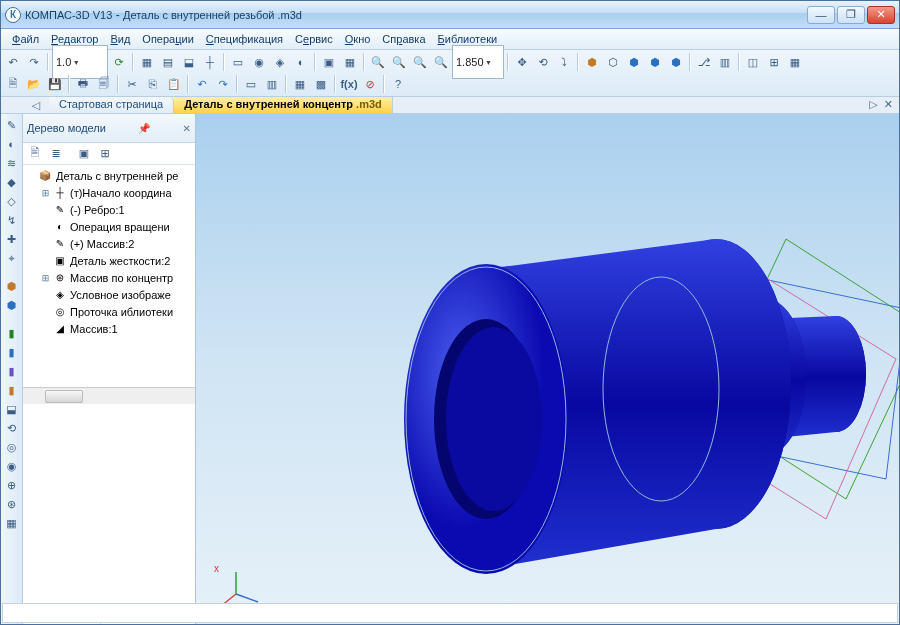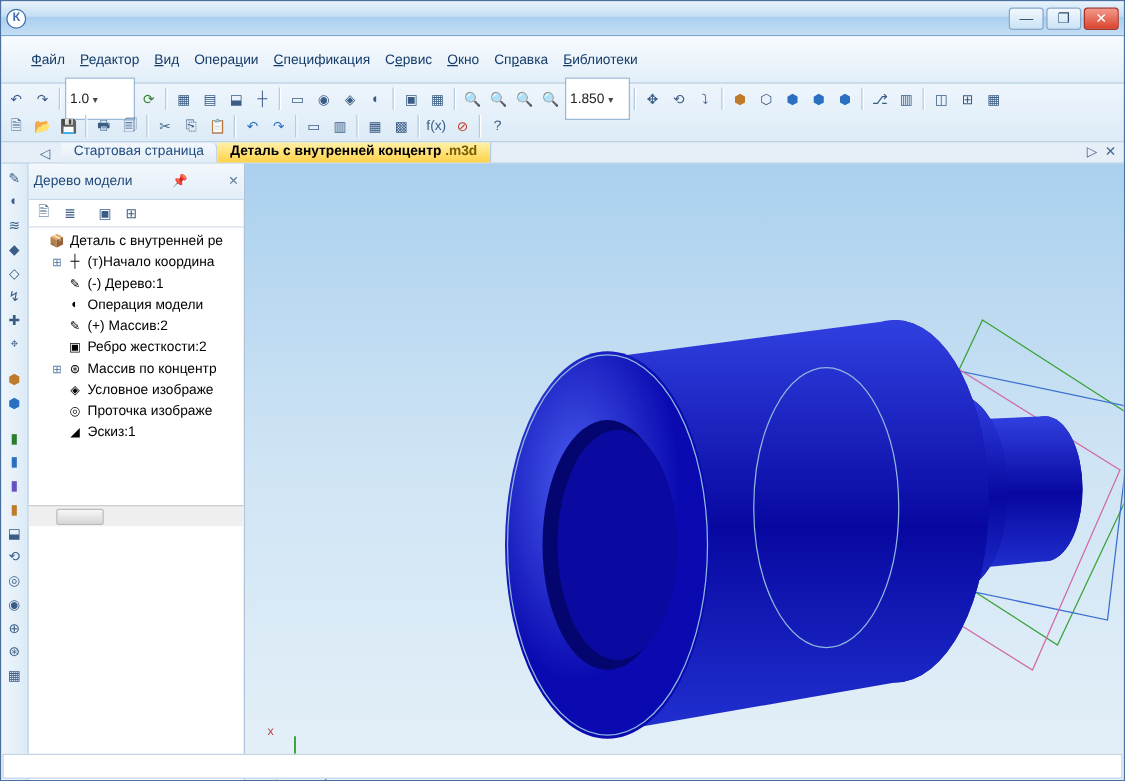--- a/index.html
+++ b/index.html
@@ -3,21 +3,21 @@
 <meta charset="utf-8">
 <style>
 *{box-sizing:border-box;margin:0;padding:0;font-family:"Segoe UI",Tahoma,sans-serif;font-size:11px;user-select:none}
 body{width:900px;height:625px;overflow:hidden;background:#d6e6f4;border:1px solid #4b6f9e;position:relative}
 .titlebar{height:28px;background:linear-gradient(#e8f3fc,#c4def4 45%,#a9cfef 46%,#c4def4);display:flex;align-items:center;padding:0 4px;border-bottom:1px solid #7ba7d1}
 .titlebar .logo{width:16px;height:16px;border:1px solid #3e6fb0;border-radius:50%;background:#fff;color:#3e6fb0;font-weight:bold;display:flex;align-items:center;justify-content:center;font-size:10px;margin-right:4px}
 .titlebar .title{color:#1a3d6b;font-size:12px}
 .winbtns{margin-left:auto;display:flex;gap:2px}
 .winbtn{width:28px;height:18px;border:1px solid #8aa9cc;border-radius:3px;background:linear-gradient(#f2f8fd,#cbe2f5);display:flex;align-items:center;justify-content:center;font-size:11px;color:#2c4d73}
 .winbtn.close{background:linear-gradient(#f4998c,#d9432b);color:#fff;border-color:#a83324}
-.menubar{height:38px;background:linear-gradient(#f7fbfe,#e2eef8);display:flex;align-items:center;padding:0 18px;border-bottom:1px solid #b7cde2}
+.menubar{height:21px;background:linear-gradient(#f7fbfe,#e2eef8);display:flex;align-items:center;padding:0 5px;border-bottom:1px solid #b7cde2}
 .menubar span{padding:2px 6px;color:#163d6a;cursor:default}
 .menubar span u{text-decoration:underline}
 .toolbars{background:linear-gradient(#eef5fc,#dcebf7);border-bottom:1px solid #b7cde2;padding:1px 2px}
 .tbrow{display:flex;align-items:center;height:22px;gap:1px;flex-wrap:nowrap}
 .tbtn{width:20px;height:20px;border:1px solid transparent;border-radius:2px;display:flex;align-items:center;justify-content:center;font-size:11px;color:#3a5c85;cursor:default;flex:none}
 .tsep{width:2px;height:18px;border-left:1px solid #b5cbe0;border-right:1px solid #fff;margin:0 2px;flex:none}
 .tinput{height:34px;border:1px solid #9bb8d5;background:#fff;padding:16px 3px;display:flex;align-items:center;font-size:11px;color:#222}
 .tinput .dd{margin-left:3px;color:#444;font-size:8px}
 .content{display:flex;height:530px}
 .leftstrip{width:22px;background:linear-gradient(90deg,#eef5fc,#dcebf7);border-right:1px solid #b7cde2;display:flex;flex-direction:column;align-items:center;padding-top:2px;gap:1px}
@@ -43,20 +43,23 @@
 .tab-start{padding:1px 10px;color:#1f4d82;background:linear-gradient(#f4f8fc,#e1ecf6);border-right:1px solid #b7cde2;border-top-right-radius:5px}
 .tab-doc{padding:1px 10px;background:linear-gradient(#fff0a8,#ffd24a);color:#000;font-weight:bold;border-right:1px solid #b7cde2}
 .tab-doc .ext{color:#7a5c00}
 svg{overflow:visible}
 </style>
 </head>
 <body>
 
 <div class="titlebar">
   <div class="logo">К</div>
+  <div class="title">
+    <span>КОМПАС-3D V13</span> - <span>Деталь с внутренней резьбой .m3d</span>
+  </div>
   <div class="winbtns">
     <div class="winbtn">—</div>
     <div class="winbtn">❐</div>
     <div class="winbtn close">✕</div>
   </div>
 </div>
 
 <div class="menubar">
   <span><u>Ф</u>айл</span>
   <span><u>Р</u>едактор</span>
@@ -133,21 +136,21 @@
     <div class="tsep"></div>
     <div class="tbtn" style="color:#2a6fc0">↶</div>
     <div class="tbtn" style="color:#2a6fc0">↷</div>
     <div class="tsep"></div>
     <div class="tbtn">▭</div>
     <div class="tbtn">▥</div>
     <div class="tsep"></div>
     <div class="tbtn">▦</div>
     <div class="tbtn">▩</div>
     <div class="tsep"></div>
-    <div class="tbtn" style="font-weight:normal">f(x)</div>
+    <div class="tbtn" style="font-weight:bold">f(x)</div>
     <div class="tbtn" style="color:#c03a2a">⊘</div>
     <div class="tsep"></div>
     <div class="tbtn">?</div>
   </div>
 </div>
 
 <div class="tabs-outer">
   <div style="width:22px"></div>
   <div style="width:26px;display:flex;align-items:center;justify-content:center;color:#476a90">◁</div>
   <div class="tab-start">Стартовая страница</div>
@@ -206,56 +209,56 @@
           <span>Деталь с внутренней ре</span>
         </div>
         <div class="node indent1">
           <span class="tw">⊞</span>
           <span class="ic">┼</span>
           <span>(т)Начало координа</span>
         </div>
         <div class="node indent1">
           <span class="tw"></span>
           <span class="ic">✎</span>
-          <span>(-) Дерево:1</span>
+          <span>(-) Ребро:1</span>
         </div>
         <div class="node indent1">
           <span class="tw"></span>
           <span class="ic">◐</span>
-          <span>Операция модели</span>
+          <span>Операция вращени</span>
         </div>
         <div class="node indent1">
           <span class="tw"></span>
           <span class="ic">✎</span>
           <span>(+) Массив:2</span>
         </div>
         <div class="node indent1">
           <span class="tw"></span>
           <span class="ic">▣</span>
-          <span>Ребро жесткости:2</span>
+          <span>Деталь жесткости:2</span>
         </div>
         <div class="node indent1">
           <span class="tw">⊞</span>
           <span class="ic">⊛</span>
           <span>Массив по концентр</span>
         </div>
         <div class="node indent1">
           <span class="tw"></span>
           <span class="ic">◈</span>
           <span>Условное изображе</span>
         </div>
         <div class="node indent1">
           <span class="tw"></span>
           <span class="ic">◎</span>
-          <span>Проточка изображе</span>
+          <span>Проточка иблиотеки</span>
         </div>
         <div class="node indent1">
           <span class="tw"></span>
           <span class="ic">◢</span>
-          <span>Эскиз:1</span>
+          <span>Массив:1</span>
         </div>
       </div>
     <div class="scrollh">
         <div class="thumb"></div>
       </div>
     <div style="flex:1"></div>
     <div class="panelfoot">
       <div class="ftab">Построение</div>
     </div>
   </div>

